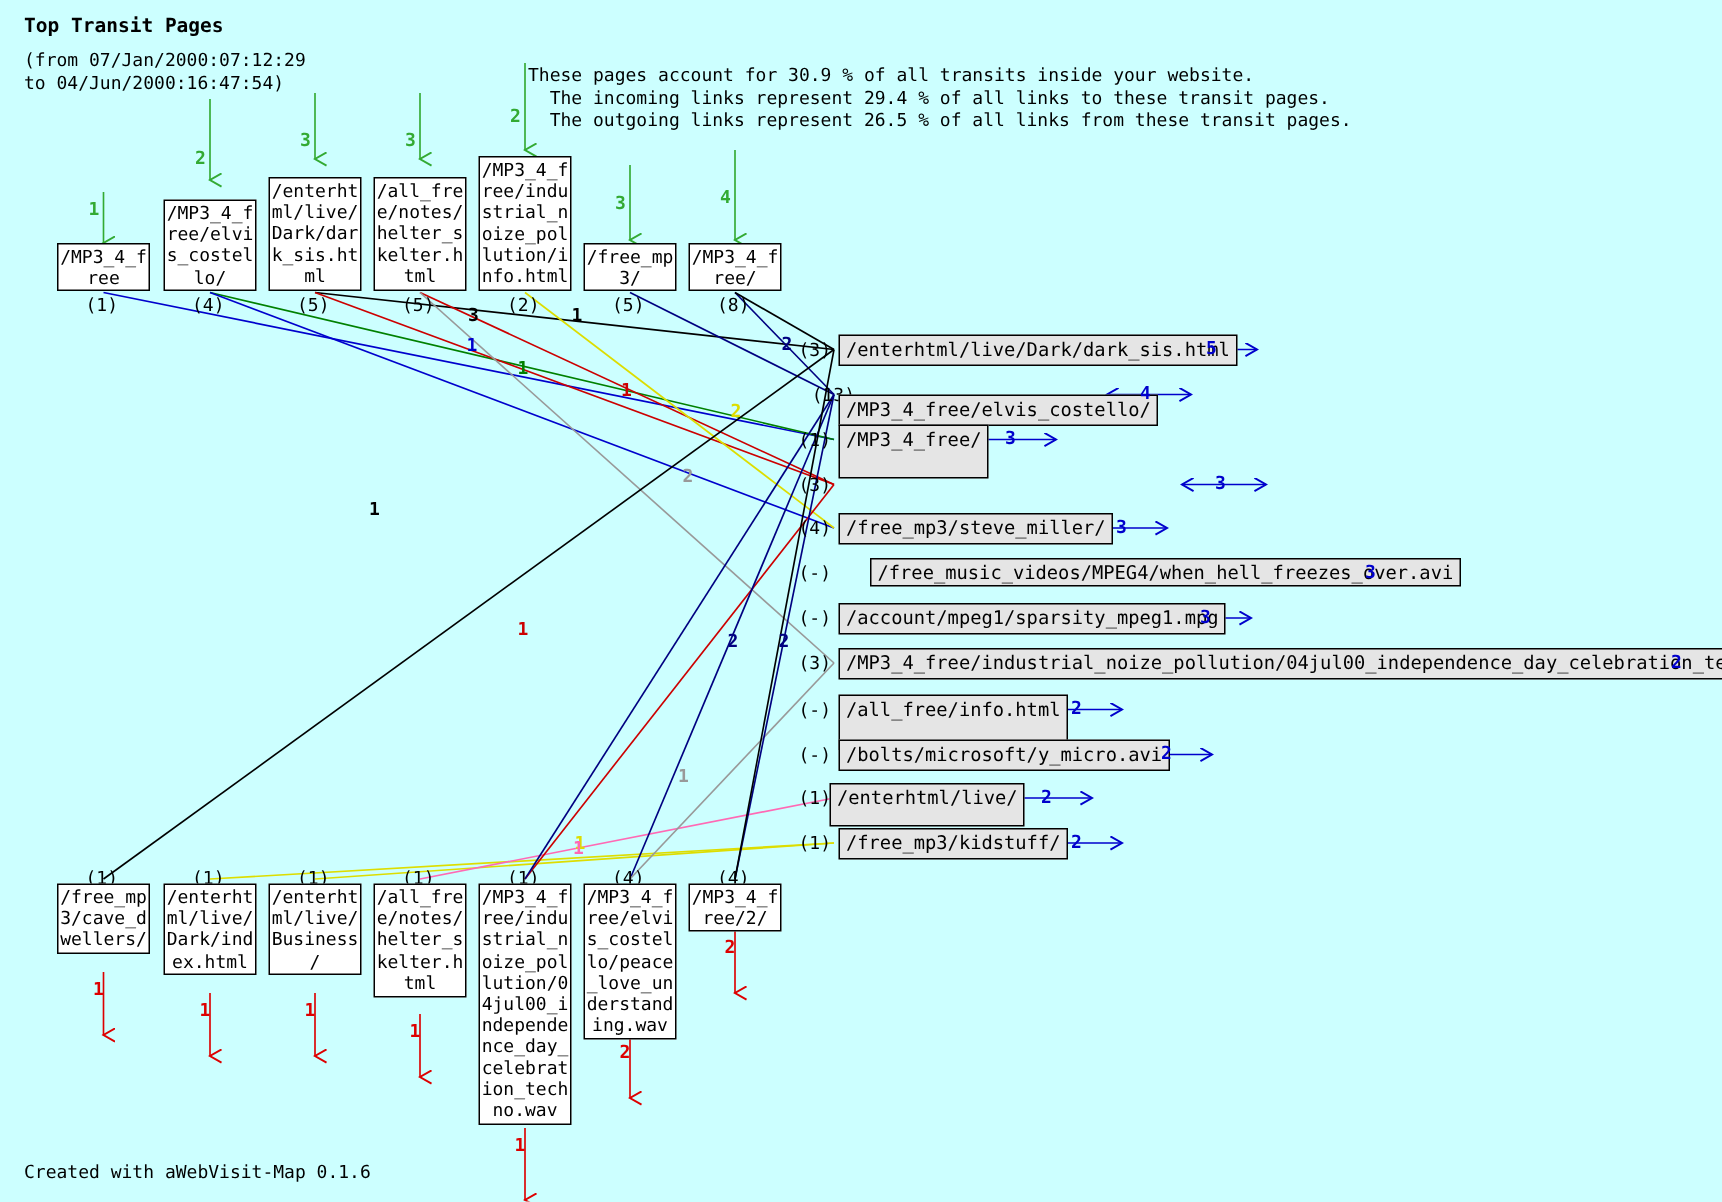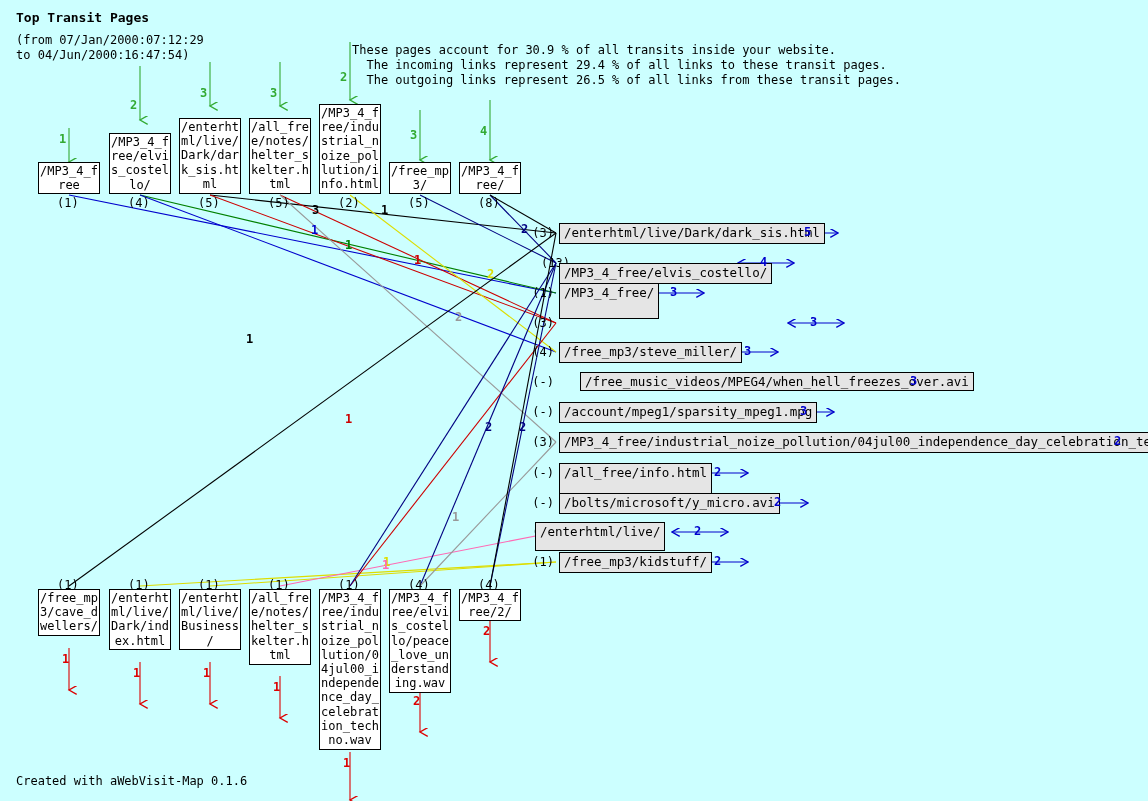--- a/index.html
+++ b/index.html
@@ -259,21 +259,21 @@
 
   <div class="tcnt" style="left:524px;top:466px;width:30px">(-)</div>
   <div class="transitbox" style="left:559px;top:463px;height:37px">/all_free/info.html</div>
   <div class="arrlabel" style="left:714px;top:465px;color:#0000cc">2</div>
 
   <div class="tcnt" style="left:524px;top:496px;width:30px">(-)</div>
   <div class="transitbox" style="left:559px;top:493px;height:21px">/bolts/microsoft/y_micro.avi</div>
   <div class="arrlabel" style="left:774px;top:495px;color:#0000cc">2</div>
 
   <div class="tcnt" style="left:524px;top:525px;width:30px">(1)</div>
-  <div class="transitbox" style="left:535px;top:522px;height:29px">/enterhtml/live/</div>
+  <div class="transitbox" style="left:553px;top:522px;height:29px">/enterhtml/live/</div>
   <div class="arrlabel" style="left:694px;top:524px;color:#0000cc">2</div>
 
   <div class="tcnt" style="left:524px;top:555px;width:30px">(1)</div>
   <div class="transitbox" style="left:559px;top:552px;height:21px">/free_mp3/kidstuff/</div>
   <div class="arrlabel" style="left:714px;top:554px;color:#0000cc">2</div>
 
   <div class="edgelabel" style="left:345px;top:412px;color:#cc0000">1</div>
   <div class="edgelabel" style="left:246px;top:332px;color:#000000">1</div>
   <div class="edgelabel" style="left:383px;top:555px;color:#dddd00">1</div>
   <div class="edgelabel" style="left:382px;top:558px;color:#ff69b4">1</div>

